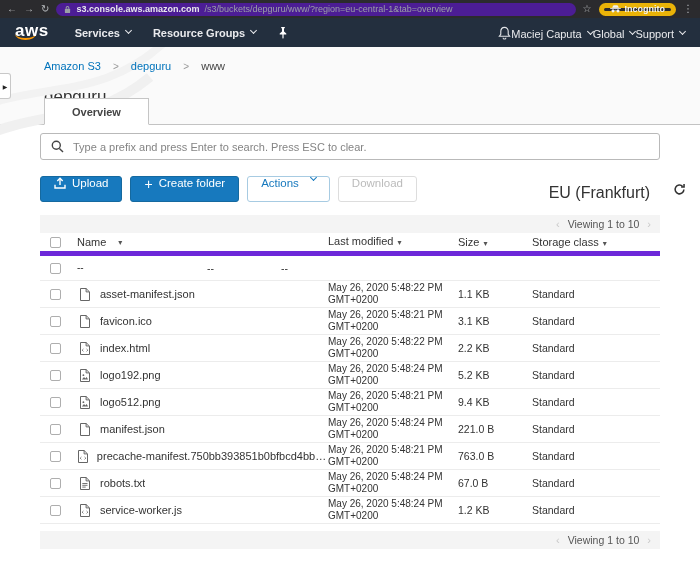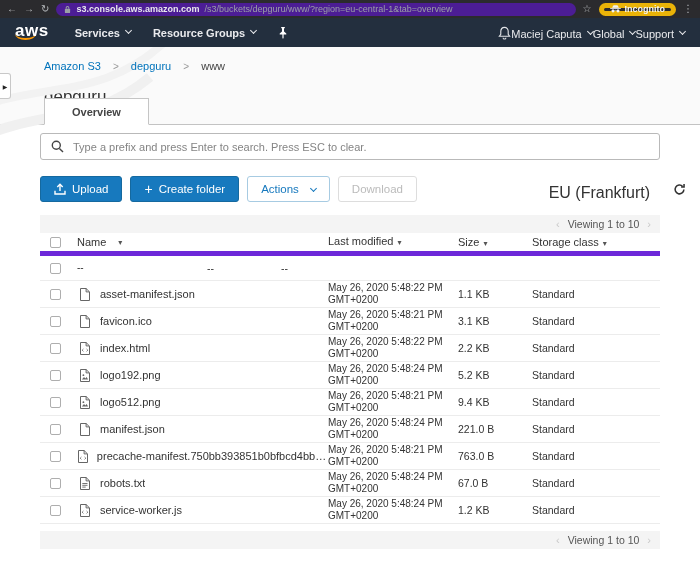--- a/index.html
+++ b/index.html
@@ -46,21 +46,21 @@
     border-bottom:1px solid #fff; padding:7px 27px 6px; font-size:11px; font-weight:bold; color:#444; cursor:pointer; }
   
   .content { padding:0 40px; }
   .searchbox { margin-top:8px; height:27px; border:1px solid #b9b9b9; border-radius:3px;
     display:flex; align-items:center; gap:9px; padding:0 10px; background:#fff; }
   .searchbox input { flex:1; border:none; outline:none; font-size:11px; color:#333;
     font-family:"Liberation Sans", sans-serif; background:transparent; }
   .searchbox input::placeholder { color:#848484; }
   .toolbar { margin-top:16px; margin-right:-26px; display:flex; align-items:center; gap:8px; }
   .btn { font-family:"Liberation Sans", sans-serif; font-size:11.5px; height:26px; border-radius:3px;
-    display:inline-flex; align-items:center; gap:6px; padding:0 13px; cursor:pointer; }
+    display:inline-flex; gap:6px; padding:0 13px; cursor:pointer; }
   .btn-primary { background:#1779be; border:1px solid #15699f; color:#fff; }
   .btn-disabled { background:#fff; border:1px solid #ddd; color:#bbb; cursor:default; }
   .btn-outline { background:#fff; border:1px solid #a7cbe2; color:#1779be; }
   .btn-outline .chev { margin-top:-2px; }
   .tb-spacer { flex:1; }
   .region-label { font-size:16px; color:#333;margin-top:8px; }
   .refresh { margin-left:15px; cursor:pointer; display:flex; align-items:center; }
   
   .tablewrap { margin-top:13px; }
   .strip { background:#f4f4f4; height:18px; display:flex; align-items:center; justify-content:flex-end;

